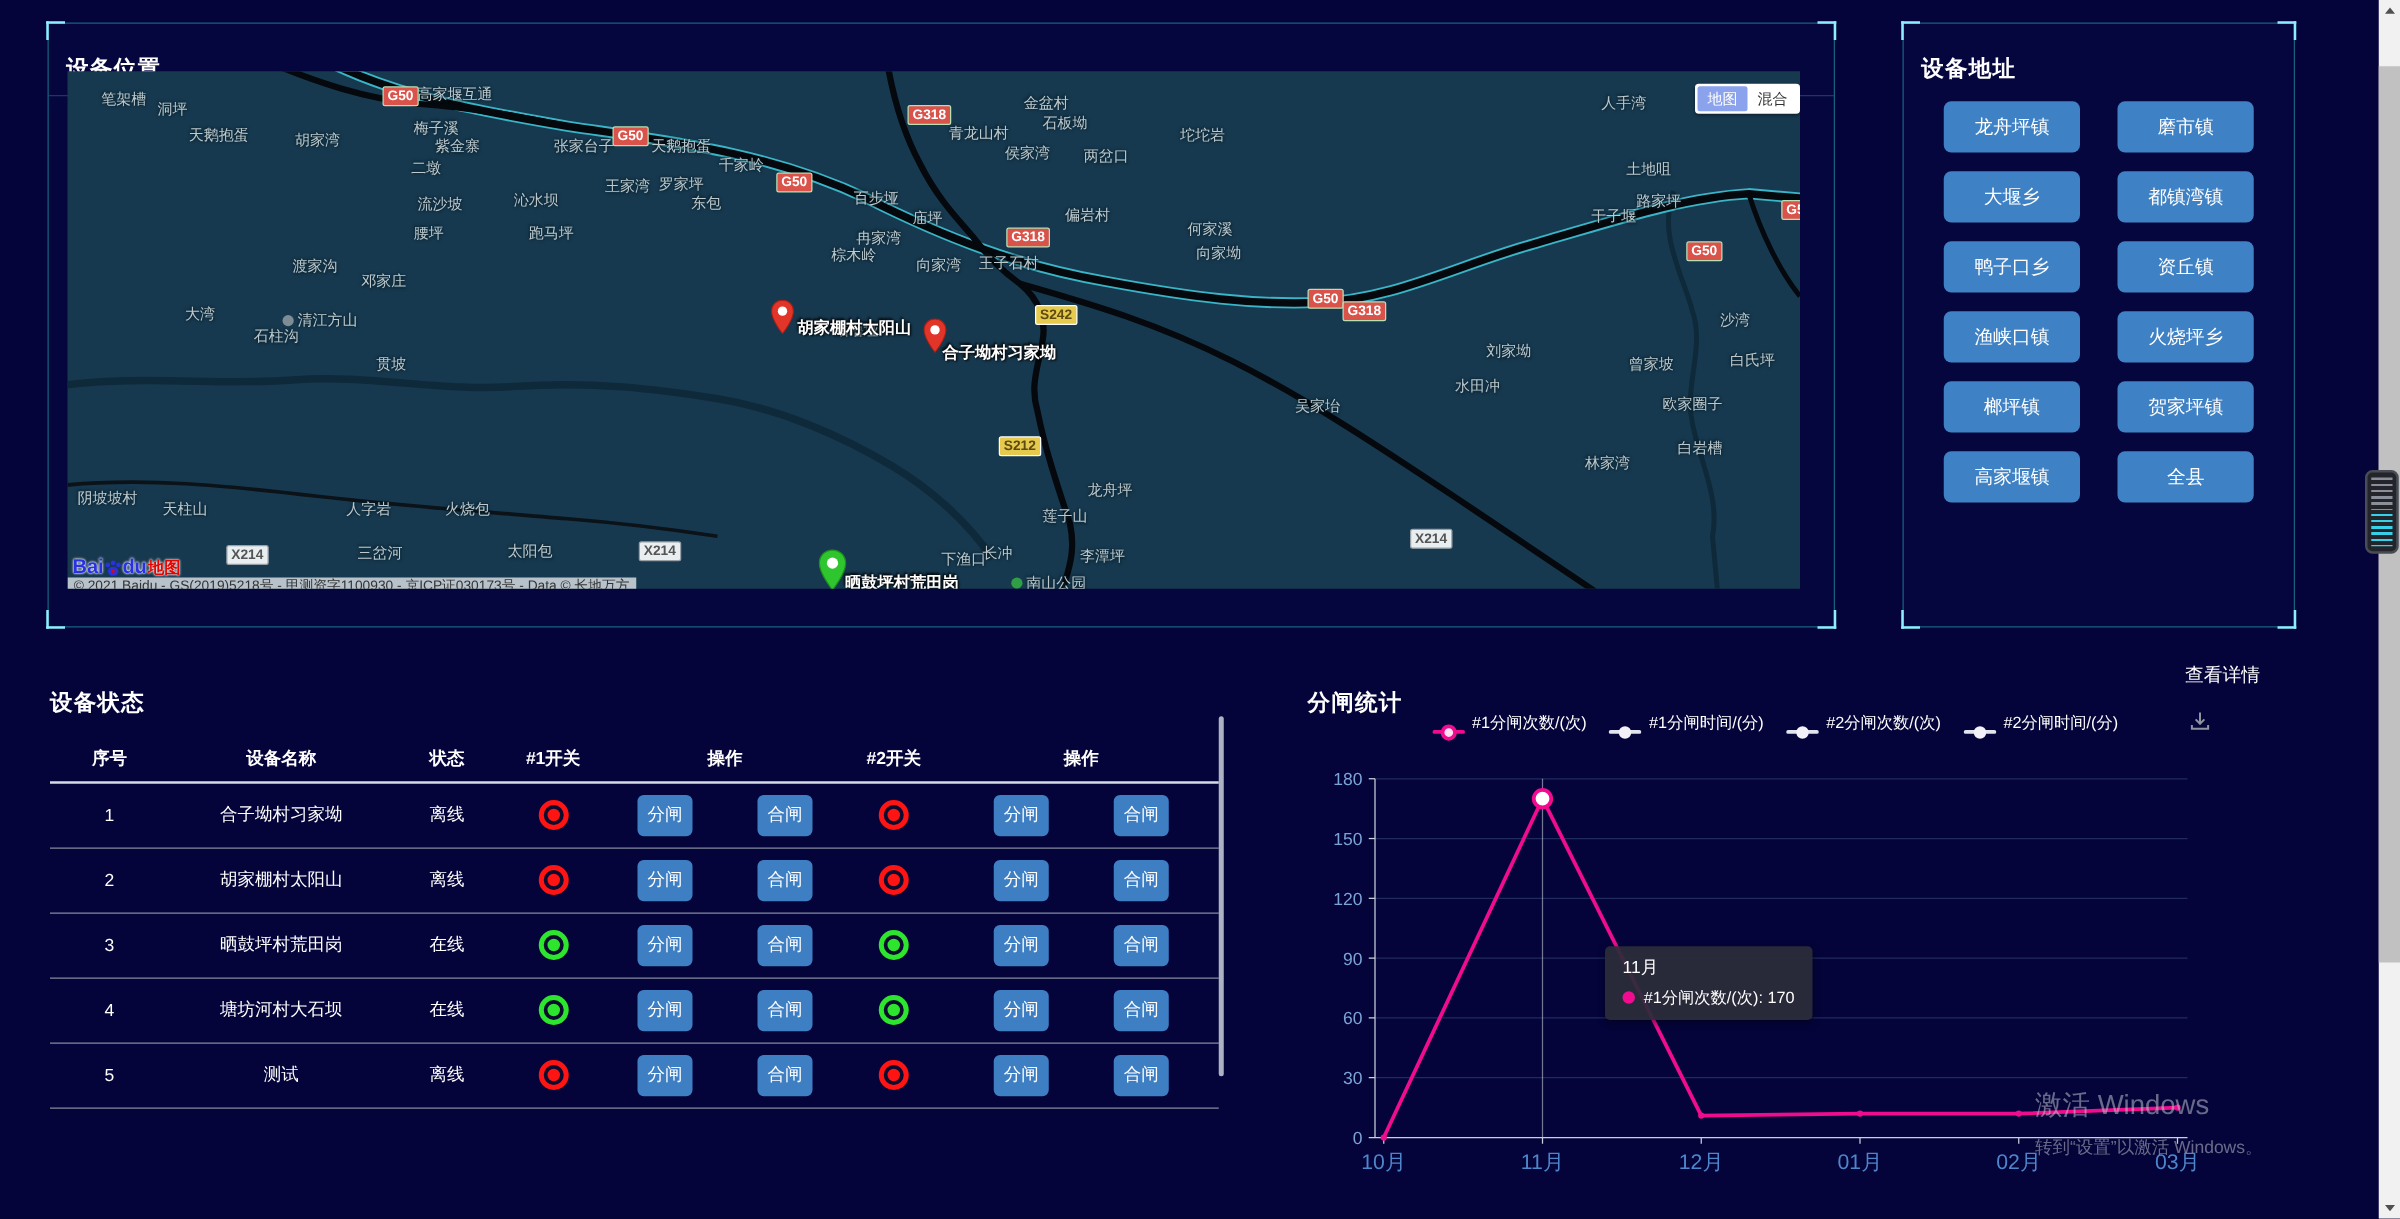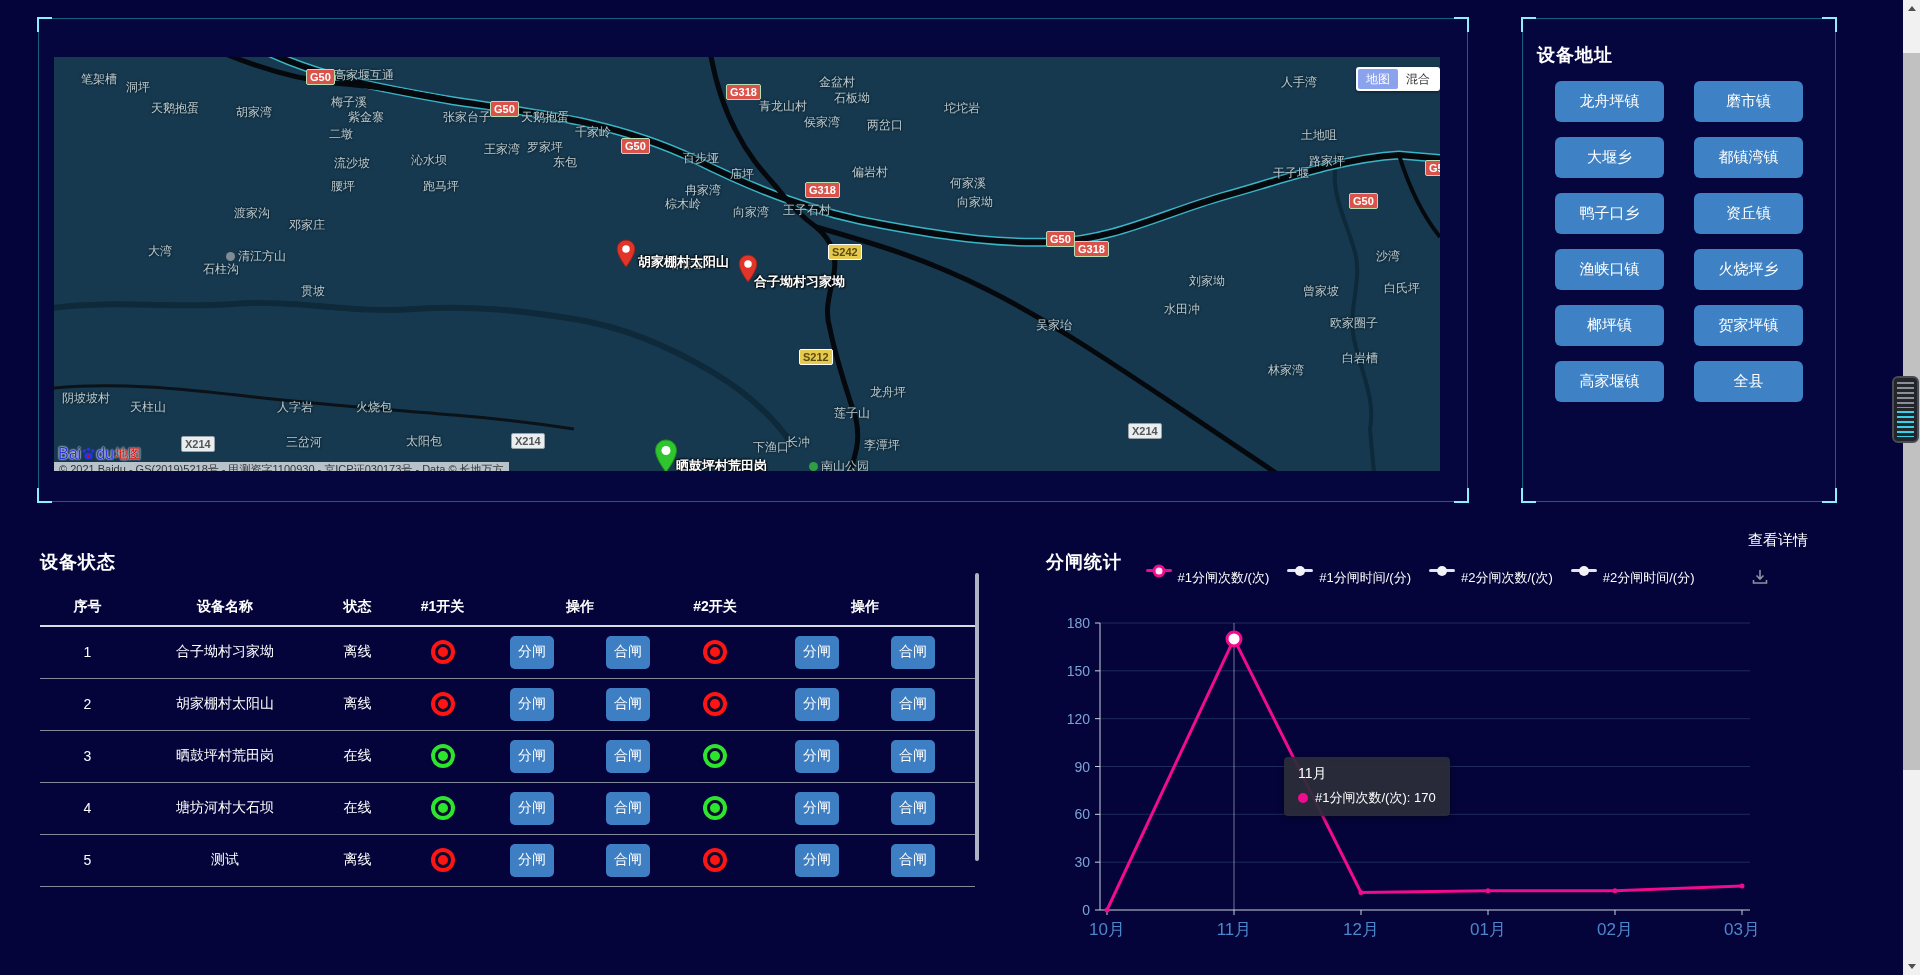--- a/index.html
+++ b/index.html
@@ -25,22 +25,22 @@
   .badge-x{background:#e9eef0;color:#555;border:1px solid #97a1a7}
   .parkdot{display:inline-block;width:9px;height:9px;border-radius:50%;background:#2f9e44;margin-right:3px;vertical-align:-1px}
   .scenic::before{content:"";display:inline-block;width:9px;height:9px;border-radius:50%;background:#7f8c94;margin-right:3px;vertical-align:-1px}
   .marker{position:absolute;z-index:4;cursor:pointer}
   .mk-label{position:absolute;font-size:13px;font-weight:bold;color:#fff;white-space:nowrap;z-index:4;
     text-shadow:1px 1px 2px #000,-1px -1px 2px #000}
   .map-toggle{position:absolute;left:1302px;top:10px;display:flex;background:#fff;border-radius:3px;padding:2px;z-index:6;
     box-shadow:0 1px 3px rgba(0,0,0,.5);font-size:12px;line-height:20px}
   .map-toggle .seg{padding:0 8px;border-radius:2px;cursor:pointer;color:#333}
   .map-toggle .seg.on{background:#8ba2ec;color:#fff}
-  .baidu-logo{position:absolute;left:4px;top:388px;z-index:6;font-weight:normal;font-size:16px;
-    text-shadow:0 0 2px #fff,0 0 2px #fff;display:flex;align-items:flex-start}
+  .baidu-logo{position:absolute;left:4px;top:388px;z-index:6;font-weight:bold;font-size:16px;
+    text-shadow:0 0 2px #fff,0 0 2px #fff;display:flex;align-items:flex-end}
   .logo-blue{color:#2932e1}.logo-red{color:#e10601;font-size:13px;margin-left:1px}
   .map-attribution{position:absolute;left:0;top:405px;z-index:6;background:rgba(230,233,238,.78);
     color:#333;font-size:11px;line-height:14px;padding:0 5px;white-space:nowrap}
   
   .addr-grid{position:absolute;left:32px;top:62px;display:grid;grid-template-columns:109px 109px;gap:15px 30px}
   .addr-btn{height:41px;border-radius:6px;background:#3e81c4;display:flex;align-items:center;justify-content:center;
     font-size:15px;cursor:pointer}
   
   .status-section{position:absolute;left:40px;top:525px;width:940px;height:450px}
   .section-title{font-size:18px;font-weight:bold;letter-spacing:1px;padding-top:10px}
@@ -54,21 +54,21 @@
   .ind{display:inline-block;width:24px;height:24px;border-radius:50%;position:relative;vertical-align:middle}
   .ind.red{background:#ff1414}.ind.green{background:#2ee52e}
   .ind::after{content:"";position:absolute;inset:4px;border:3px solid #0b0b30;border-radius:50%}
   .tbl-scroll{position:absolute;left:935px;top:48px;width:4px;height:288px;background:rgba(204,210,221,.85);border-radius:2px}
   
   .chart-section{position:absolute;left:1040px;top:525px;width:800px;height:450px}
   .chart-title{position:absolute;left:6px;top:10px;font-size:18px;font-weight:bold;letter-spacing:1px}
   .detail-link{position:absolute;left:708px;top:6px;font-size:15px;color:#fff;cursor:pointer}
   .dl-icon{position:absolute;left:710px;top:42px;cursor:pointer}
   .legend{position:absolute;left:0;top:44px;width:760px;display:flex;justify-content:center;gap:18px;align-items:center}
-  .lgd{display:flex;align-items:flex-start;gap:6px;font-size:13px;cursor:pointer}
+  .lgd{display:flex;align-items:flex-end;gap:6px;font-size:13px;cursor:pointer}
   .lgd-mk{position:relative;width:26px;height:3px;background:#e2e4ee;border-radius:2px;display:inline-block}
   .lgd-mk i{position:absolute;left:50%;top:50%;transform:translate(-50%,-50%);width:10px;height:10px;border-radius:50%;
     background:#f2f2f8;display:block}
   .x-lab{position:absolute;width:70px;text-align:center;font-size:17px;color:#4e86cc;top:393px}
   .y-lab{position:absolute;width:48px;text-align:right;font-size:14px;color:#7ba3d6}
   .tooltip{position:absolute;left:244px;top:232px;background:rgba(43,45,57,.92);border-radius:4px;padding:8px 14px 9px;
     z-index:5;box-shadow:0 2px 6px rgba(0,0,0,.4);white-space:nowrap}
   .tt-title{font-size:14px;color:#fff}
   .tt-row{margin-top:6px;font-size:13px;color:#fff;display:flex;align-items:center;gap:7px}
   .tt-dot{width:10px;height:10px;border-radius:50%;display:inline-block}
@@ -86,20 +86,21 @@
   .sw-bot{margin-top:3px;height:26px;background:repeating-linear-gradient(to bottom,#38cfe8 0 2px,transparent 2px 5px)}
 </style>
 </head>
 <body>
 
 <section class="panel map-panel">
   <span class="corner c-tl"></span>
   <span class="corner c-tr"></span>
   <span class="corner c-bl"></span>
   <span class="corner c-br"></span>
+  <h2 class="panel-title">设备位置</h2>
 
   <div class="map">
     <svg class="roads" width="1386" height="414" viewBox="0 0 1386 414">
       <path d="M-10,252 C60,242 120,252 180,247 C240,242 300,257 360,252 C420,248 470,254 520,262 C570,270 620,292 660,316 C690,334 720,360 740,390" stroke="#0e2a3a" stroke-width="6" fill="none"></path>
       <path d="M1285,96 C1272,130 1292,162 1300,192 C1310,222 1293,252 1300,282 C1306,312 1322,342 1316,372 L1320,416" stroke="#0e2a3a" stroke-width="4" fill="none"></path>
       <path d="M-10,332 C60,324 130,332 200,340 C270,348 330,352 400,358 C450,362 480,366 520,372" stroke="#0b1218" stroke-width="3" fill="none"></path>
       <path d="M200,-12 C260,20 330,32 400,44 C480,56 560,64 640,102 C700,132 760,156 830,168 C900,181 950,187 1000,185 C1060,183 1110,156 1170,139 C1230,122 1290,101 1345,98 L1392,102" stroke="#3ab5c7" stroke-width="9" fill="none"></path>
       <path d="M200,-12 C260,20 330,32 400,44 C480,56 560,64 640,102 C700,132 760,156 830,168 C900,181 950,187 1000,185 C1060,183 1110,156 1170,139 C1230,122 1290,101 1345,98 L1392,102" stroke="#05080c" stroke-width="6" fill="none"></path>
       <path d="M150,-12 C200,10 240,22 280,26 C330,30 360,36 400,44" stroke="#05080c" stroke-width="5" fill="none"></path>
       <path d="M655,-12 C660,20 668,48 682,74 C696,102 712,118 724,132 C738,150 748,160 762,170 C778,183 783,200 780,216 C776,238 770,252 776,272 C782,302 792,332 802,362 C807,386 800,400 796,416" stroke="#05080c" stroke-width="5" fill="none"></path>
@@ -425,20 +426,24 @@
     </div>
 
   <div class="tooltip">
     <div class="tt-title">11月</div>
     <div class="tt-row">
       <span class="tt-dot" style="background: rgb(241, 11, 143);"></span>
       <span>#1分闸次数/(次): 170</span>
     </div>
   </div>
 
+  <div class="watermark">
+    <div class="wm1">激活 Windows</div>
+    <div class="wm2">转到“设置”以激活 Windows。</div>
+  </div>
 </section>
 
 <div class="scrollbar">
   <div class="sb-btn" style="top:0">
       <span class="tri-up"></span>
     </div>
   <div class="sb-thumb"></div>
   <div class="sb-btn" style="bottom:0">
       <span class="tri-dn"></span>
     </div>

